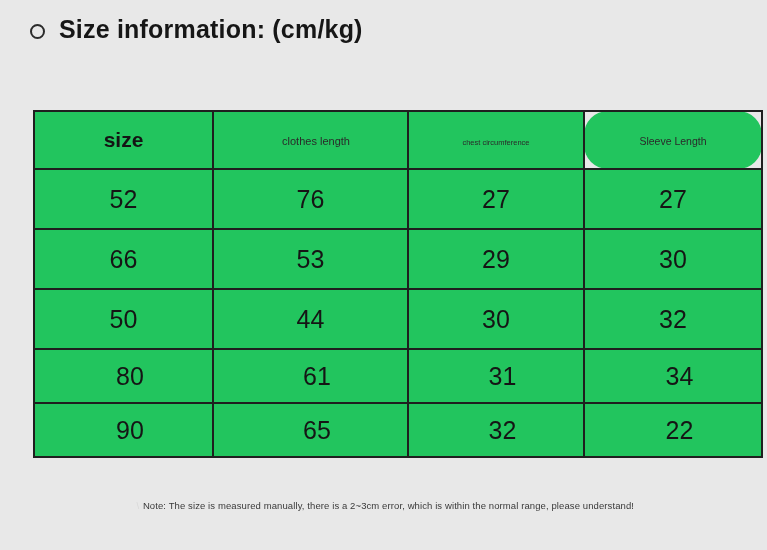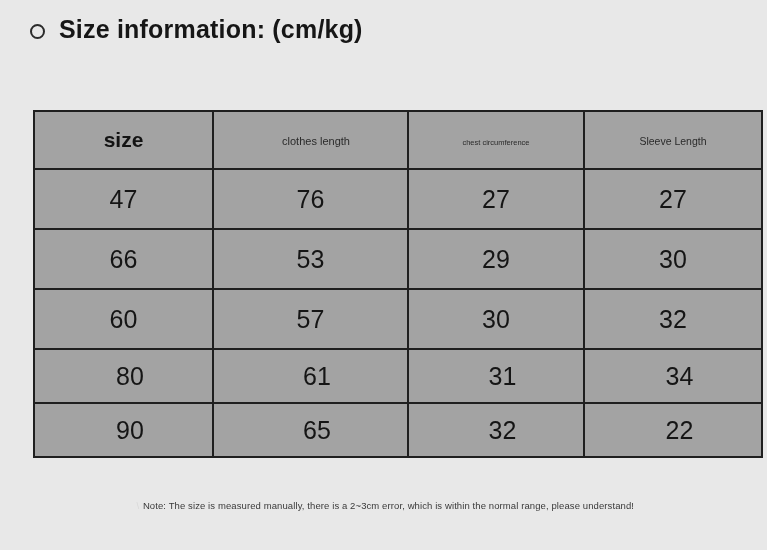--- a/index.html
+++ b/index.html
@@ -50,21 +50,21 @@
   }
   table.size-table {
     border-collapse: collapse;
     width: 701px;
     table-layout: fixed;
   }
   table.size-table td {
     border: 2px solid #1f1f1f;
     text-align: center;
     vertical-align: middle;
-    background: #a3a3a3;
+    background: #22c55e;
   }
   tr.head-row td {
     height: 54px;
   }
   .head-size {
     font-size: 21px;
     font-weight: 600;
     color: #141414;
   }
   .head-small {
@@ -118,37 +118,37 @@
     <span class="header-title">Size information: (cm/kg)</span>
   </div>
 
   <div class="table-wrap">
     <table class="size-table">
       <tbody>
         <tr class="head-row">
           <td style="width:175px;"><span class="head-size">size</span></td>
           <td style="width:180px;padding-left:12px;"><span class="head-small">clothes length</span></td>
           <td style="width:172px;margin-top:16px;"><span class="head-tiny">chest circumference</span></td>
-          <td style="width:174px;"><span class="head-mid">Sleeve Length</span></td>
+          <td style="width:174px;border-radius:24px;"><span class="head-mid">Sleeve Length</span></td>
         </tr>
         <tr class="data-row">
-          <td>47</td>
+          <td>52</td>
           <td>76</td>
           <td>27</td>
           <td>27</td>
         </tr>
         <tr class="data-row">
           <td>66</td>
           <td>53</td>
           <td>29</td>
           <td>30</td>
         </tr>
         <tr class="data-row">
-          <td>60</td>
-          <td>57</td>
+          <td>50</td>
+          <td>44</td>
           <td>30</td>
           <td>32</td>
         </tr>
         <tr class="data-row short">
           <td>80</td>
           <td>61</td>
           <td>31</td>
           <td>34</td>
         </tr>
         <tr class="data-row short">

